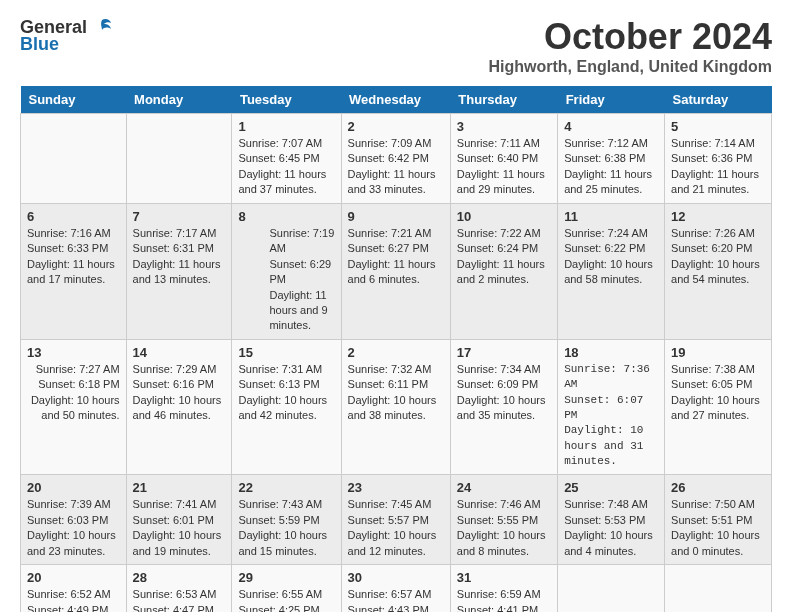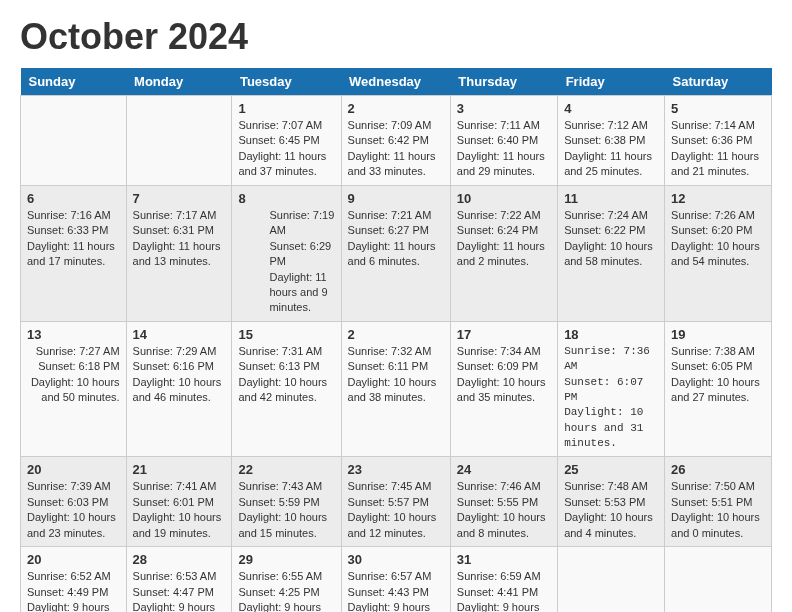--- a/index.html
+++ b/index.html
@@ -76,22 +76,32 @@
     .day-info {
       font-size: 11px;
       line-height: 1.4;
       color: #333;
     }
   </style>
 </head>
 <body>
 
 <div class="header-area">
+  <div class="logo">
+    <div class="logo-row">
+      <span style="font-size:18px;font-weight:bold;color:#333;">General</span>
+      <svg width="22" height="22" viewBox="0 0 22 22">
+        <path d="M11 4 C14 2, 19 3, 20 7 C18 6, 15 6, 13 8 C16 8, 19 9, 20 13 C17 11, 13 11, 11 14 C11 11, 9 8, 11 4Z" fill="#1a6faf"></path>
+      </svg>
+    </div>
+    <span style="font-size:18px;font-weight:bold;color:#1a6faf;margin-top:-4px;">Blue</span>
+  </div>
   <div class="title-area">
     <div class="month-title">October 2024</div>
+    <div class="location-title">Highworth, England, United Kingdom</div>
   </div>
 </div>
 
 <table>
   <thead>
     <tr>
     <th>Sunday</th>
         <th>Monday</th>
         <th>Tuesday</th>
         <th>Wednesday</th>

